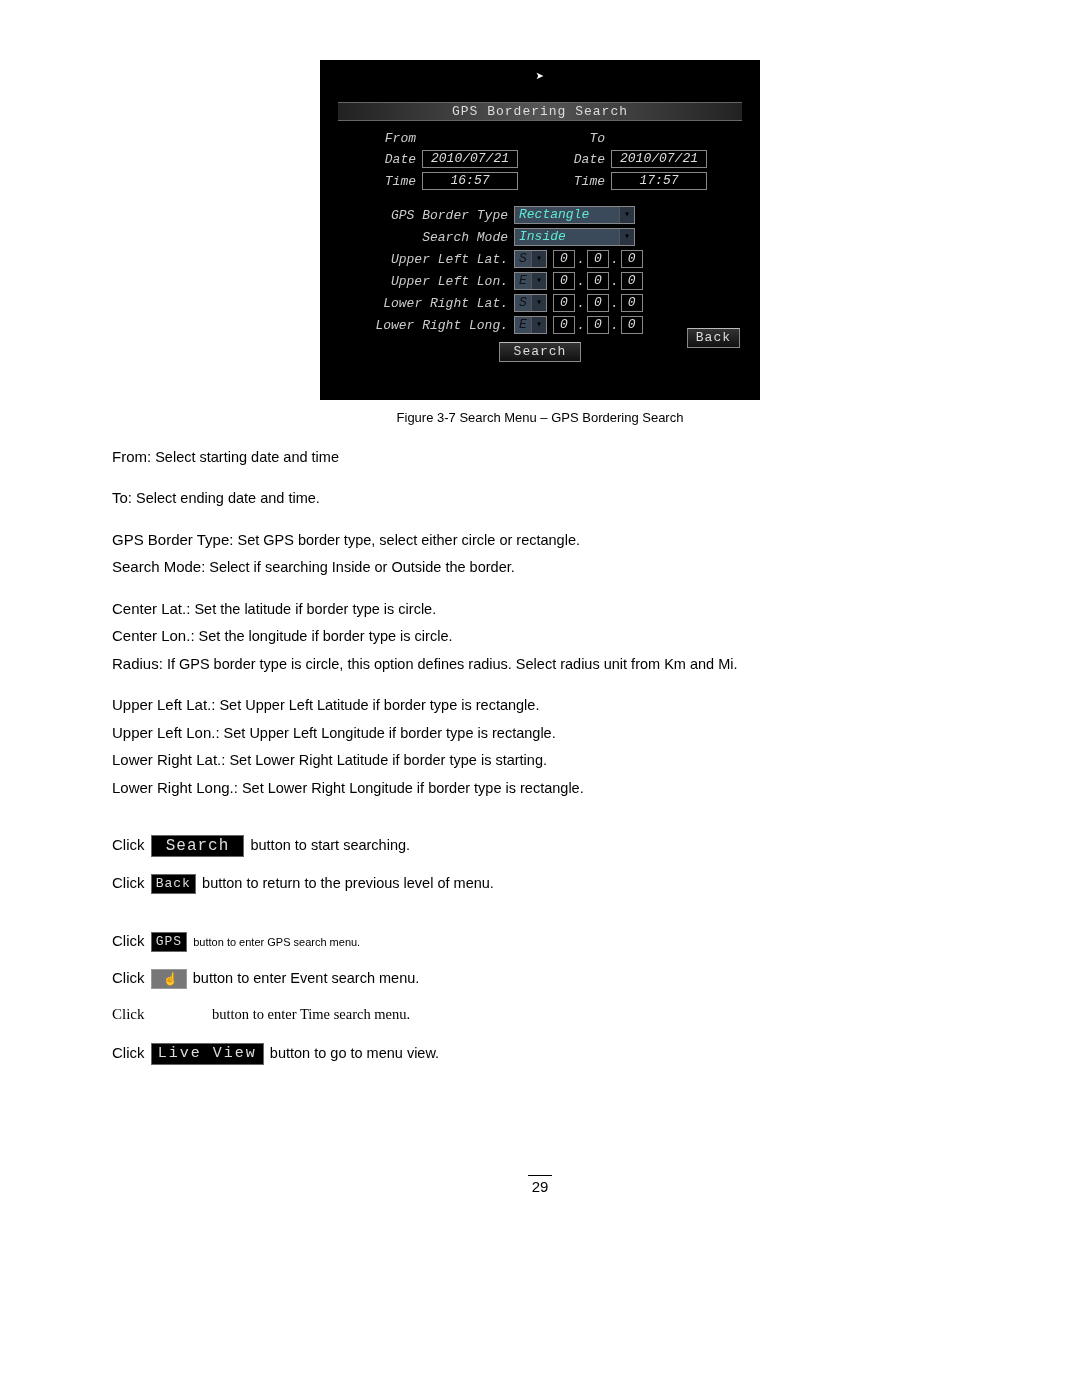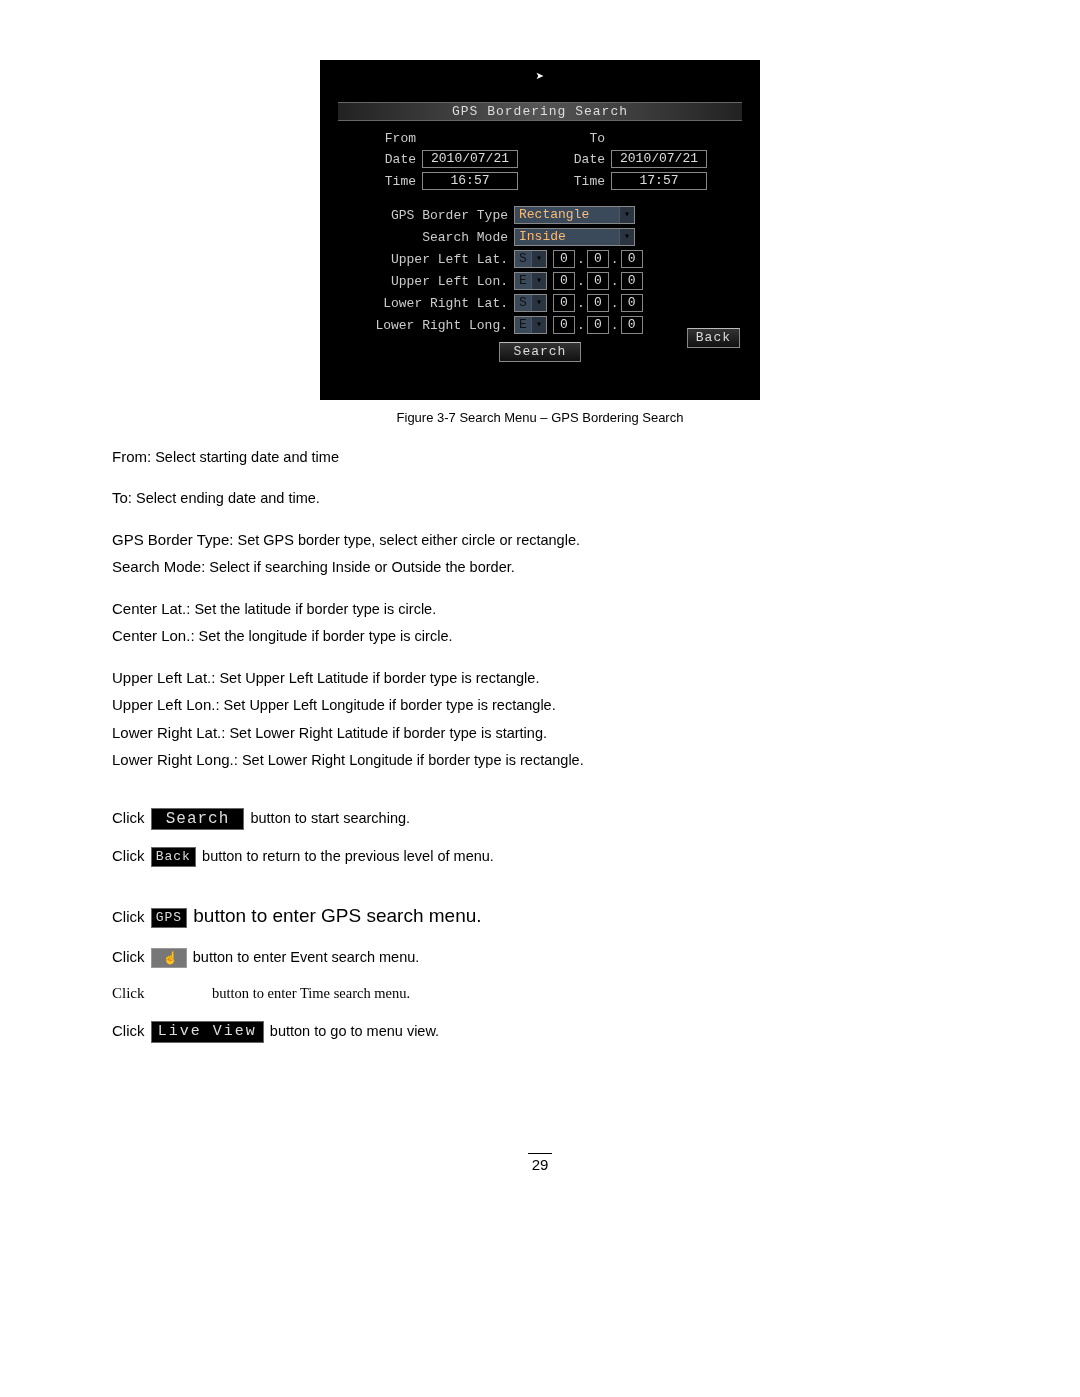--- a/index.html
+++ b/index.html
@@ -48,20 +48,21 @@
     background: linear-gradient(to right, #222, #555, #222);
     text-align: center;
     padding: 1px 4px;
     letter-spacing: 1px;
     color: #ddd;
   }
   .osd-row {
     display: flex;
     align-items: center;
     margin-top: 4px;
+    font-style: italic;
   }
   .two-col { display: flex; gap: 26px; }
   .col { flex: 1; }
   .lab { display:inline-block; text-align:right; color:#ccc; }
   .lab-from { width: 78px; }
   .lab-to   { width: 52px; }
   .field {
     display: inline-block;
     border: 1px solid #888;
     background: #000;
@@ -74,21 +75,21 @@
   }
   .sel {
     display: inline-flex;
     align-items: center;
     border: 1px solid #888;
     background: #3b4a5a;
     color: #111;
     height: 16px;
     line-height: 16px;
   }
-  .sel .txt { padding: 0 4px; background:#3b4a5a; color:#fdba74; }
+  .sel .txt { padding: 0 4px; background:#3b4a5a; color:#5eead4; }
   .sel .arrow {
     width: 14px; height:16px;
     background:#2a3440;
     color:#000;
     text-align:center;
     font-size:10px;
     line-height:16px;
     border-left:1px solid #555;
   }
   .form-label { display:inline-block; width: 170px; text-align:right; color:#ccc; padding-right:6px; }
@@ -308,40 +309,41 @@
     <div class="figure-caption">Figure 3-7 Search Menu – GPS Bordering Search</div>
   </div>
 
   <div class="body-text">
     <p><span>From:</span><span style="font-size:14.5px"> Select starting date and time</span></p>
     <p class="gap"><span>To:</span><span style="font-size:14.5px"> Select ending date and time.</span></p>
     <p class="gap"><span>GPS Border Type:</span><span style="font-size:14.5px"> Set GPS border type, select either circle or rectangle.</span></p>
     <p><span>Search Mode</span><span style="font-size:14.5px">: Select if searching Inside or Outside the border.</span></p>
     <p class="gap"><span>Center Lat.:</span><span style="font-size:14.5px"> Set the latitude if border type is circle.</span></p>
     <p><span>Center Lon.:</span><span style="font-size:14.5px">  Set the longitude if border type is circle.</span></p>
+    <p><span>Radius:</span><span style="font-size:14.5px"> If GPS border type is circle, this option defines radius. Select radius unit from Km and Mi.</span></p>
     <p class="gap"><span>Upper Left Lat.:</span><span style="font-size:14.5px"> Set Upper Left Latitude if border type is rectangle.</span></p>
     <p><span>Upper Left Lon.:</span><span style="font-size:14.5px"> Set Upper Left Longitude if border type is rectangle.</span></p>
     <p><span>Lower Right Lat.:</span><span style="font-size:14.5px"> Set Lower Right Latitude if border type is starting.</span></p>
     <p><span>Lower Right Long.:</span><span style="font-size:14.5px"> Set Lower Right Longitude if border type is rectangle.</span></p>
 
     <p class="gap" style="margin-top:34px;">
       <span>Click </span>
       <span class="inline-btn wide">Search</span>
       <span style="font-size:14.5px"> button to start searching.</span>
     </p>
     <p style="margin-top:14px;">
       <span>Click </span>
       <span class="inline-btn small">Back</span>
       <span style="font-size:14.5px"> button to return to the previous level of menu.</span>
     </p>
 
     <p class="gap" style="margin-top:34px;">
       <span>Click </span>
       <span class="inline-btn small">GPS</span>
-      <span style="font-size:19px"> button to enter GPS search menu.</span>
+      <span style="font-size:11px"> button to enter GPS search menu.</span>
     </p>
     <p style="margin-top:14px;">
       <span>Click </span>
       <span class="inline-btn gray">
         <span></span>
         <span class="ico">☝</span>
       </span>
       <span style="font-size:14.5px"> button to enter Event search menu.</span>
     </p>
     <p style="margin-top:14px;font-family:Liberation Serif, serif;">

